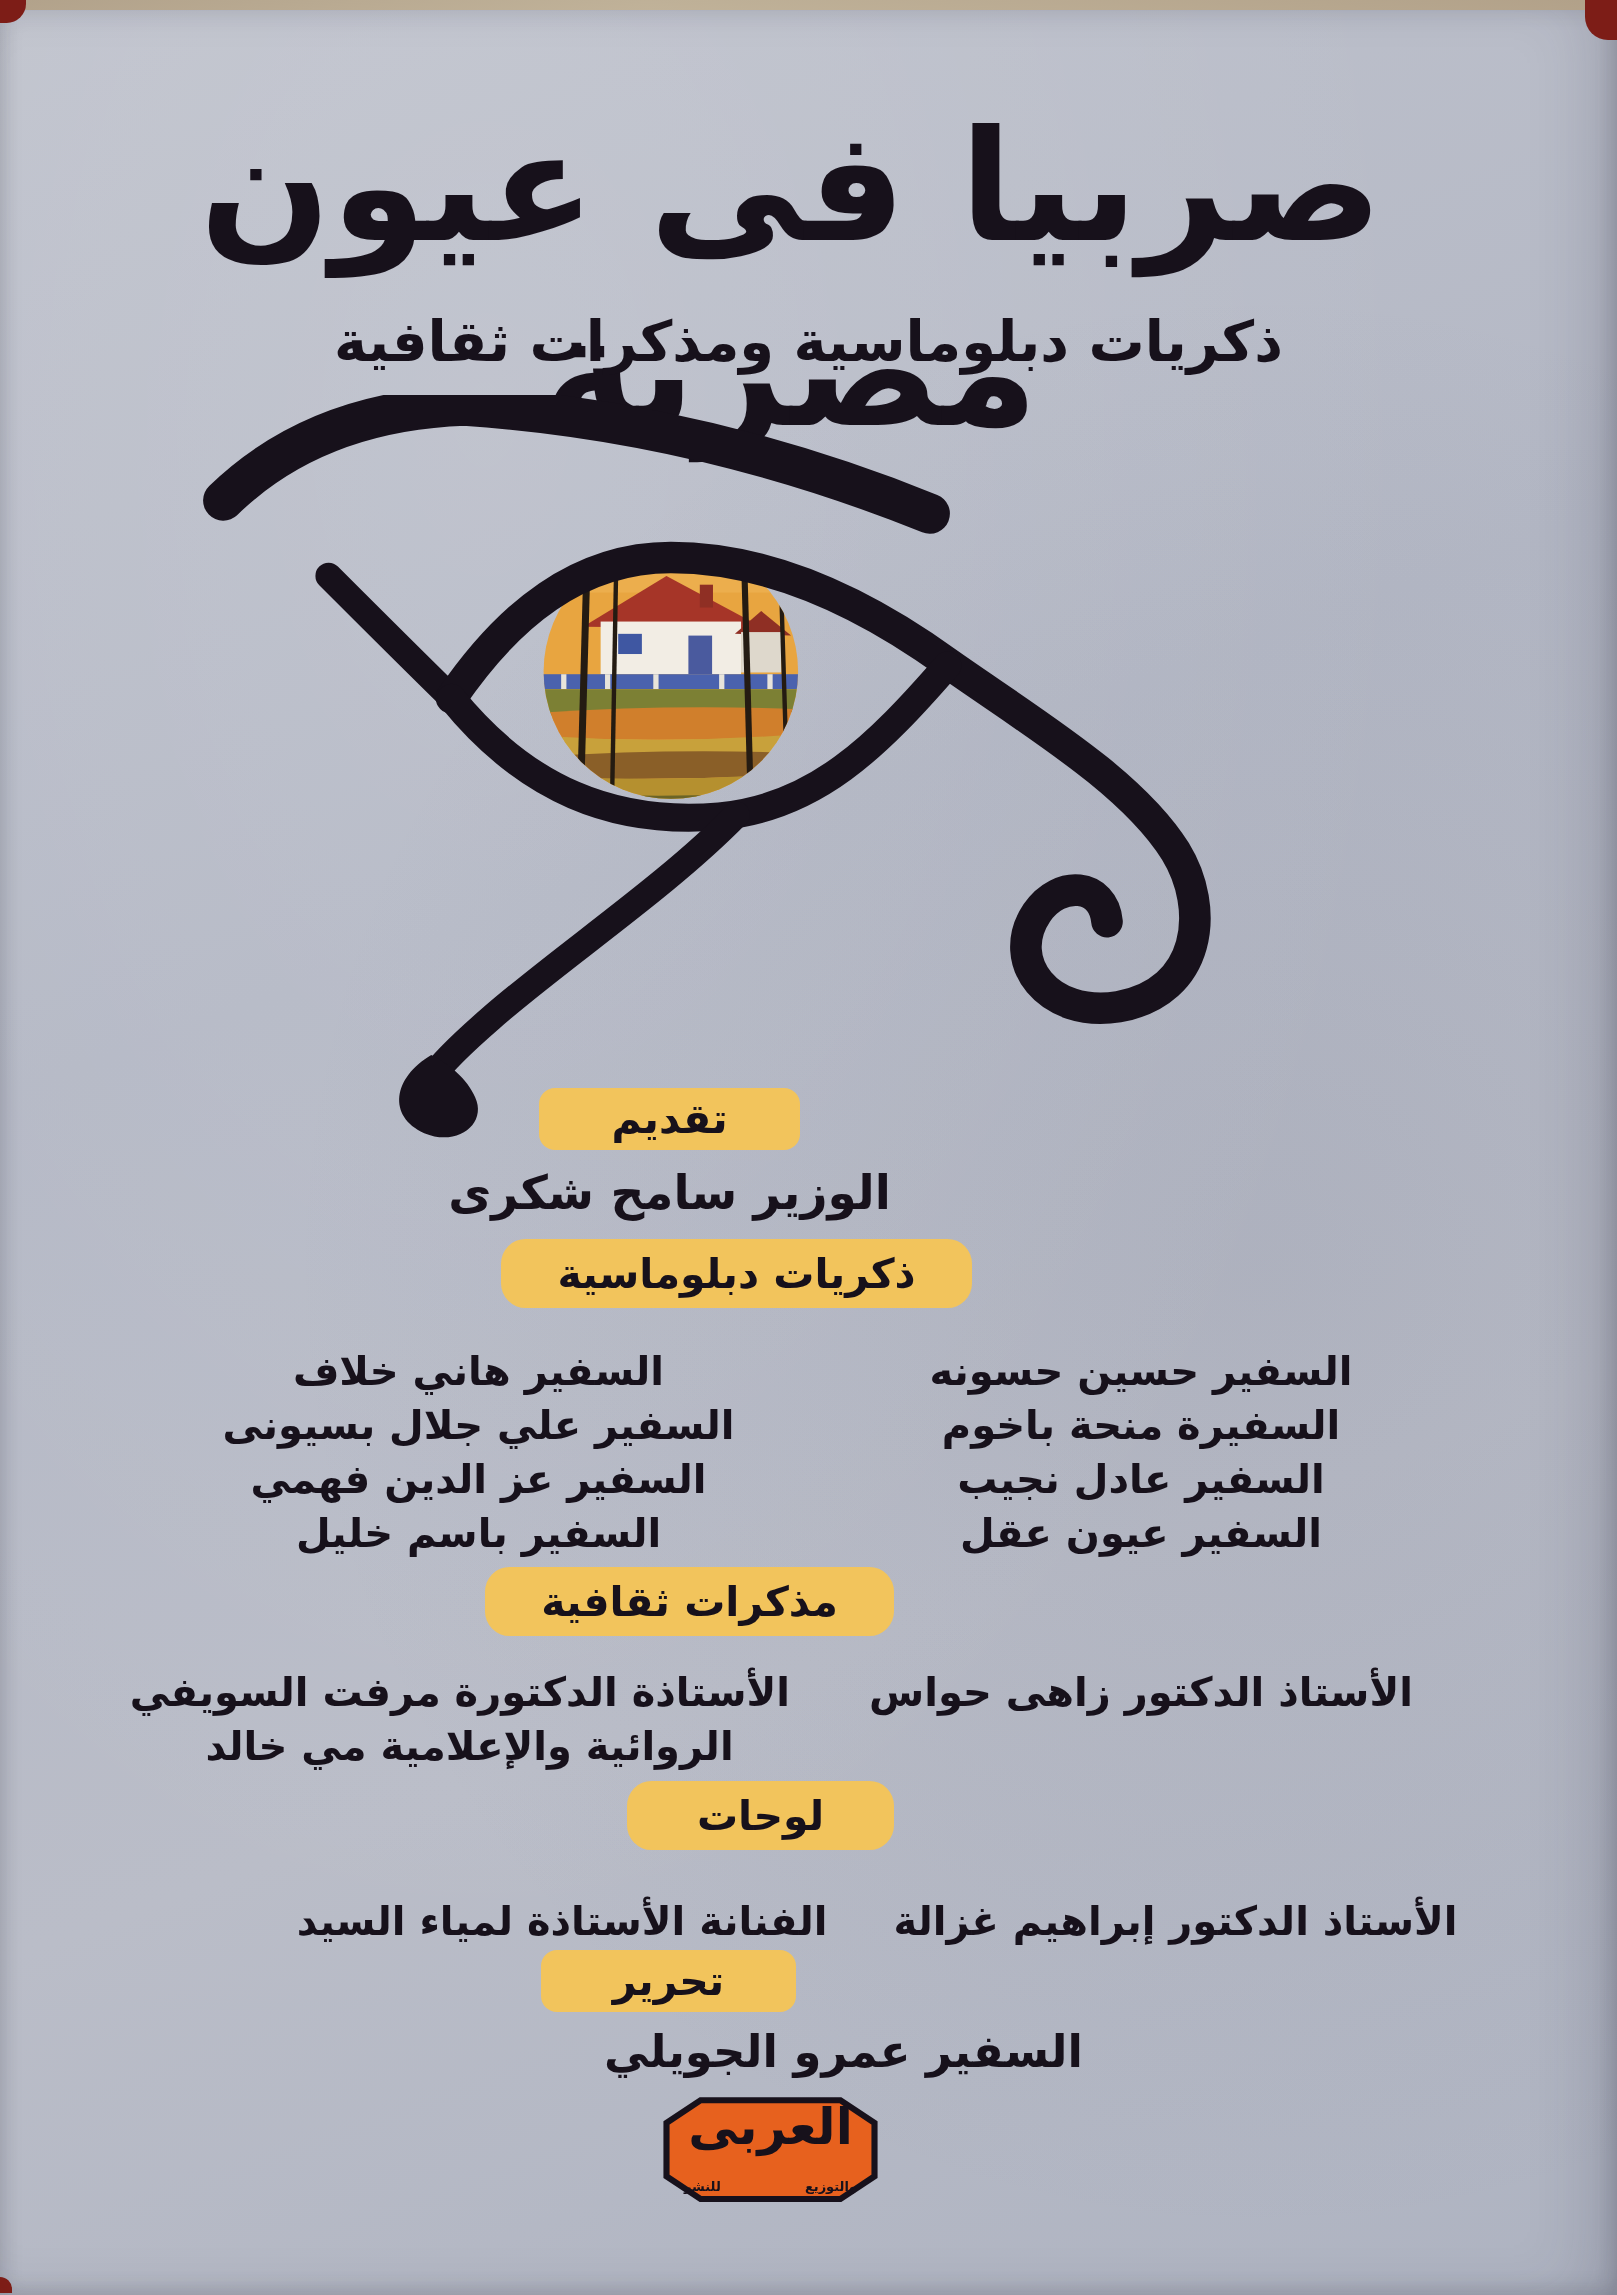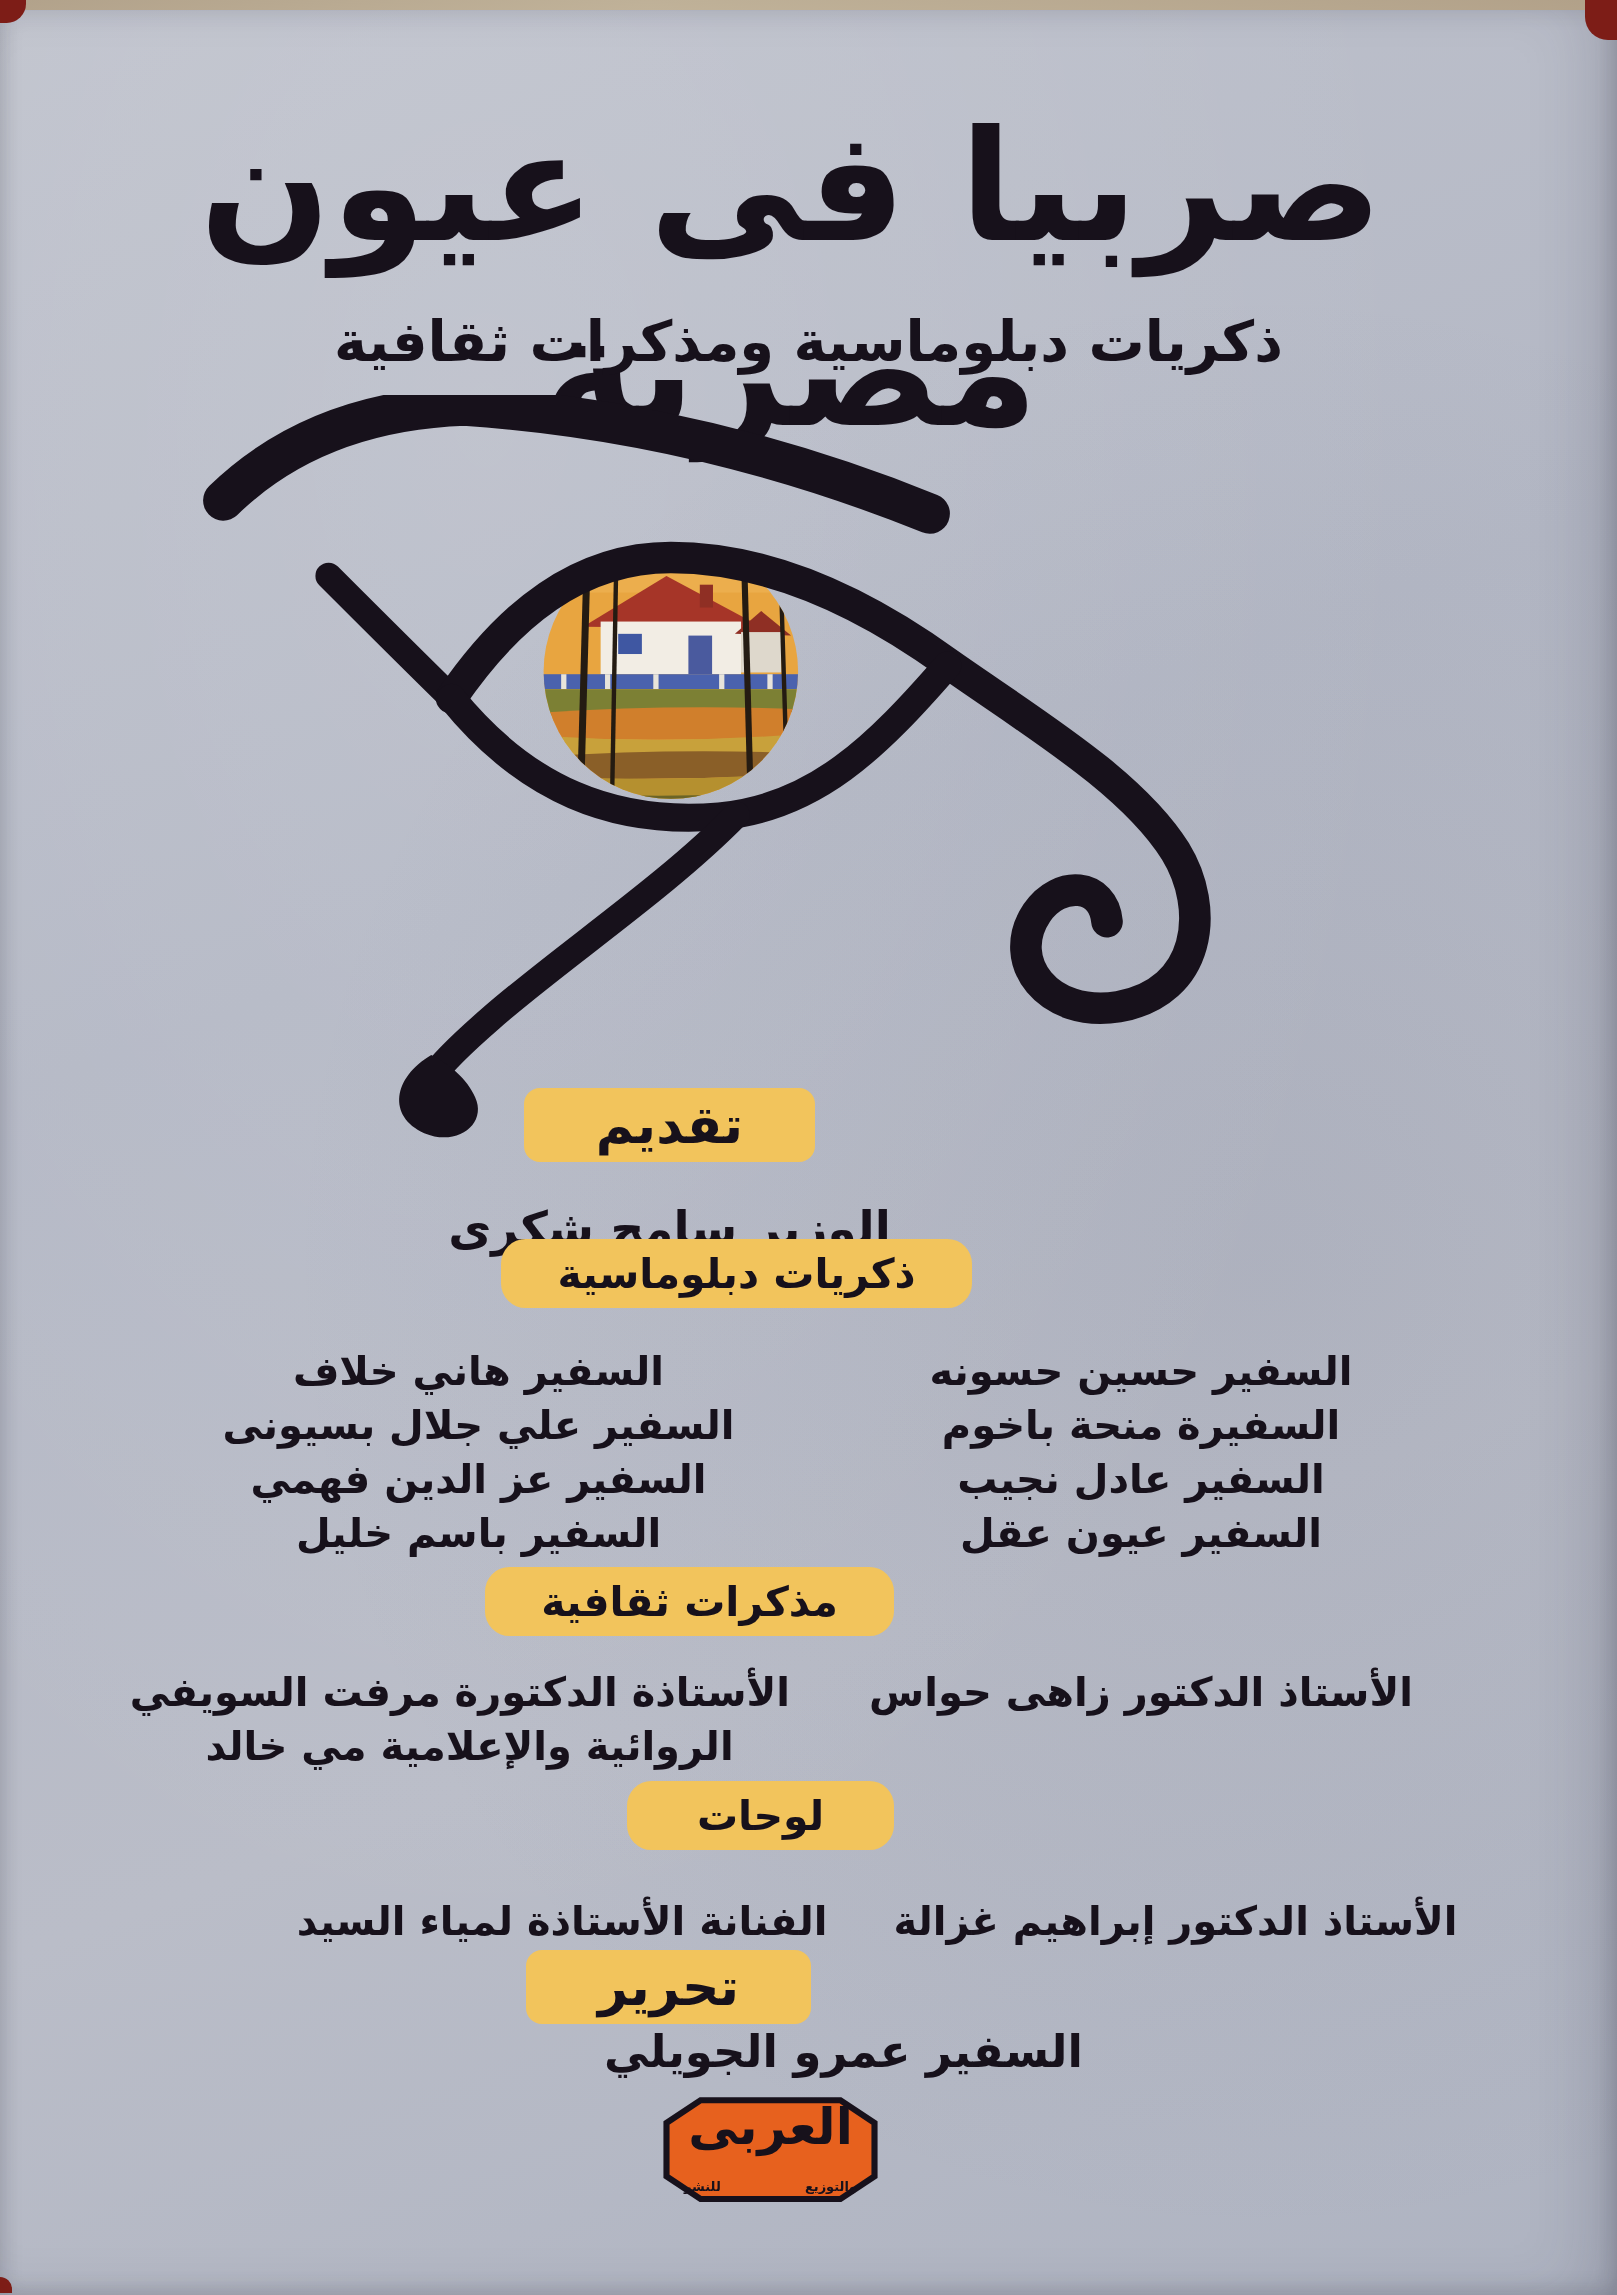--- a/index.html
+++ b/index.html
@@ -25,21 +25,21 @@
   
   .scan-strip{left:0;right:0;top:0;height:9.7px;background:linear-gradient(90deg,#b3a186,#c2b295 40%,#b4a185);opacity:.9;}
   .speck{background:#7d1d17;border-radius:1.8px;}
   .speck.tl{left:0;top:0;width:26px;height:23px;border-radius:0 0 19.3px 0;}
   .speck.tr{right:0;top:0;width:32px;height:40px;border-radius:0 0 0 23px;}
   .speck.bl{left:0;bottom:1.8px;width:12.3px;height:16px;border-radius:0 12.3px 0 0;}
   
   .title{font-size:154px;line-height:1.2;font-weight:700;letter-spacing:-1.8px;}
   .subtitle{font-size:56px;font-weight:700;}
   .badge{display:inline-block;background:var(--yellow,#f2c45c);border-radius:16px;
-         padding:7px 72px;font-size:52px;font-weight:700;}
+         padding:7px 72px;font-size:41px;font-weight:700;}
   .banner{display:inline-block;background:var(--yellow,#f2c45c);border-radius:24.6px;
           padding:10.5px 56px;font-size:41px;font-weight:700;}
   .person{font-size:47px;font-weight:700;}
   .names-col{position:absolute;text-align:center;}
   .name-line{font-size:40px;font-weight:700;line-height:54px;white-space:nowrap;}
   
   .logo-box{width:219px;height:111px;position:relative;display:inline-block;}
   .logo-box svg{position:absolute;left:0;top:0;}
   .logo-name{position:absolute;left:0;right:0;top:7px;text-align:center;
              font-size:50px;font-weight:700;color:#17111b;line-height:1;}
@@ -120,21 +120,21 @@
       <path d="M640 478 C560 560 440 640 360 710 C330 736 305 760 292 778" stroke-width="30"></path>
     </g>
 
     <path d="M292 752 C248 778 242 822 284 841 C322 857 356 830 342 800 C333 779 312 762 292 752 Z" fill="#17111b"></path>
   </svg>
 
   <div class="abs center-row" style="top:1088px;">
     <div class="inner badge" style="transform:translateX(-139px);">تقديم</div>
   </div>
   <div class="abs center-row" style="top:1165px;">
-    <div class="inner person" style="transform:translateX(-139px);margin-top:36px;">الوزير سامح شكرى</div>
+    <div class="inner person" style="transform:translateX(-139px);">الوزير سامح شكرى</div>
   </div>
 
   <div class="abs center-row" style="top:1239px;">
     <div class="inner banner" style="transform:translateX(-72px);">ذكريات دبلوماسية</div>
   </div>
   <div class="names-col" style="top:1344px;left:834px;width:614px;">
     <div class="name-line">السفير حسين حسونه</div>
     <div class="name-line">السفيرة منحة باخوم</div>
     <div class="name-line">السفير عادل نجيب</div>
     <div class="name-line">السفير عيون عقل</div>

